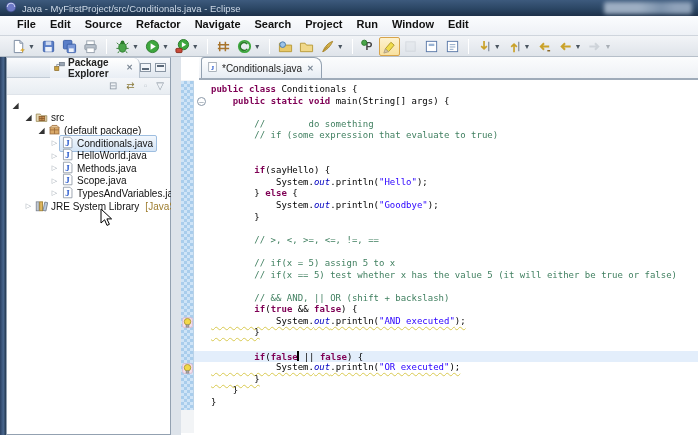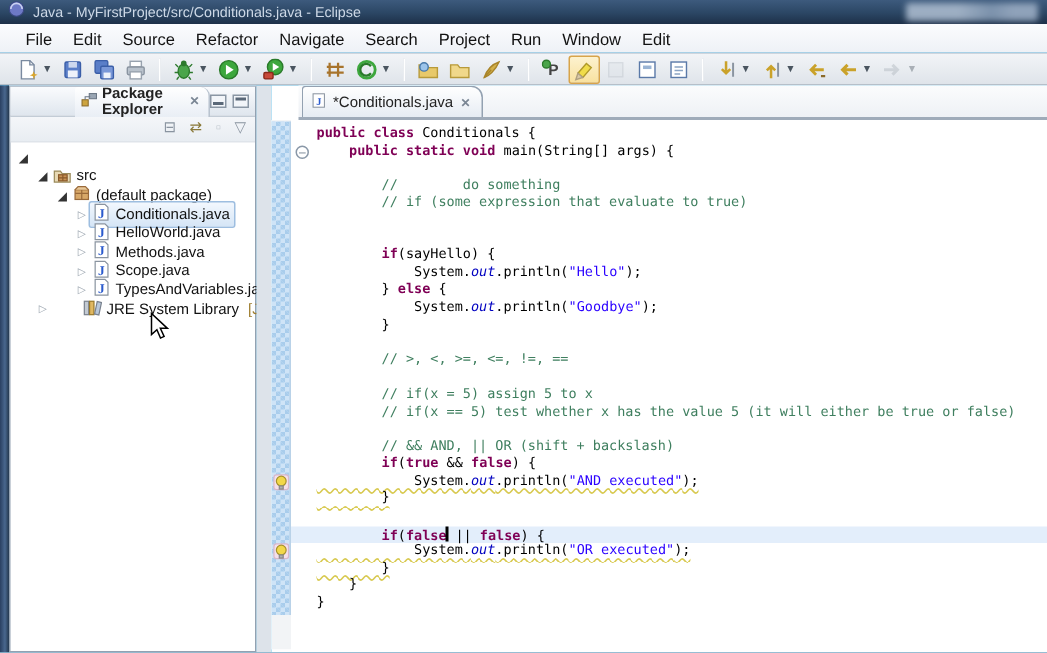--- a/index.html
+++ b/index.html
@@ -1,19 +1,19 @@
 <!DOCTYPE html>
 <html style="--titlebar: #2b4664; --keyword: #7f0055; --string: #2a00ff; --comment: #3f7f5f; --field: #0000c0; --curline: #e3eefb; --warn: #d8c94f; --range: #a9cdec;"><head>
 <meta charset="utf-8">
 <style>
   * { margin:0; padding:0; box-sizing:border-box; }
   html,body { background:#9aa4b0; }
   .window{
     position:relative; width:698px; height:435px; overflow:hidden;
-    font-family:"Liberation Sans",sans-serif; background:#0ea5e9;padding-left:36px;
+    font-family:"Liberation Sans",sans-serif; background:#84cc16;padding-left:36px;
   }
   
   .titlebar{
     position:absolute; left:0; top:0; width:698px; height:16px;
     background:linear-gradient(#3d5a7d,var(--titlebar) 55%,#1d3049);
     display:flex; align-items:center; gap:5px; padding-left:5px; overflow:hidden;
   }
   .title-text{ font-size:9.5px; color:#cdd8e6; white-space:nowrap; }
   .title-blur{
     position:absolute; right:6px; top:2px; width:88px; height:12px; border-radius:2px;
@@ -21,21 +21,21 @@
       radial-gradient(circle at 12% 50%, #b9c8da 0 32%, transparent 60%),
       radial-gradient(circle at 45% 40%, #8fa4bd 0 35%, transparent 65%),
       radial-gradient(circle at 78% 55%, #a8b9cf 0 30%, transparent 60%);
     filter:blur(2px); opacity:.8;
   }
   
   .menubar{
     position:absolute; left:0; top:16px; width:698px; height:20px;
     background:linear-gradient(#fbfcfe,#eef1f6);
     border-bottom:1px solid #cfd5dd;
-    display:flex; align-items:flex-end; padding-left:10px;
+    display:flex; align-items:flex-start; padding-left:10px;font-weight:bold;
   }
   .menu-item{ font-size:11px; color:#111; padding:2px 7px; border-radius:2px; cursor:default; }
   
   .toolbar{
     position:absolute; left:0; top:36px; width:698px; height:21px;
     background:linear-gradient(#f2f4f7,#dfe4ea);
     border-bottom:1px solid #b6bfc9;
     display:flex; align-items:center; padding-left:8px;
   }
   .tb-group{ display:flex; align-items:center; height:21px; }
@@ -424,21 +424,21 @@
           <div class="tree-row" style="padding-left: 43px;">
             <span class="twisty">▷</span>
             <span class="row-inner">
               <span><svg width="13" height="13" viewBox="0 0 16 16">
                   <path d="M3 1.5h8l2.5 2.5v10.5H3z" fill="#fff" stroke="#8a94a0"></path>
                   <text x="8" y="12.5" font-size="11" font-weight="bold" fill="#2a5acd" text-anchor="middle" font-family="Liberation Serif,serif">J</text>
                 </svg></span>
               <span>TypesAndVariables.java</span>
             </span>
           </div>
-          <div class="tree-row" style="padding-left: 17px; gap: 20px;">
+          <div class="tree-row" style="padding-left: 17px;">
             <span class="twisty">▷</span>
             <span class="row-inner">
               <span><svg width="13" height="13" viewBox="0 0 16 16">
                   <rect x="1.5" y="3.5" width="3.6" height="11" fill="#c3cad2" stroke="#7a828e"></rect>
                   <rect x="5.8" y="3.5" width="3.6" height="11" fill="#e0b862" stroke="#9a7a2a"></rect>
                   <rect x="11" y="4" width="3.6" height="10.5" fill="#b8c8dc" stroke="#7a828e" transform="rotate(12 12.8 9)"></rect>
                 </svg></span>
               <span>JRE System Library</span>
               <span class="tree-suffix">[JavaSE-1.6]</span>
             </span>

